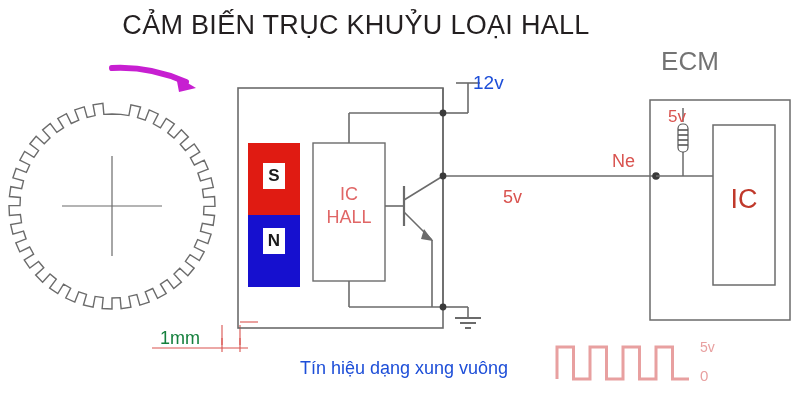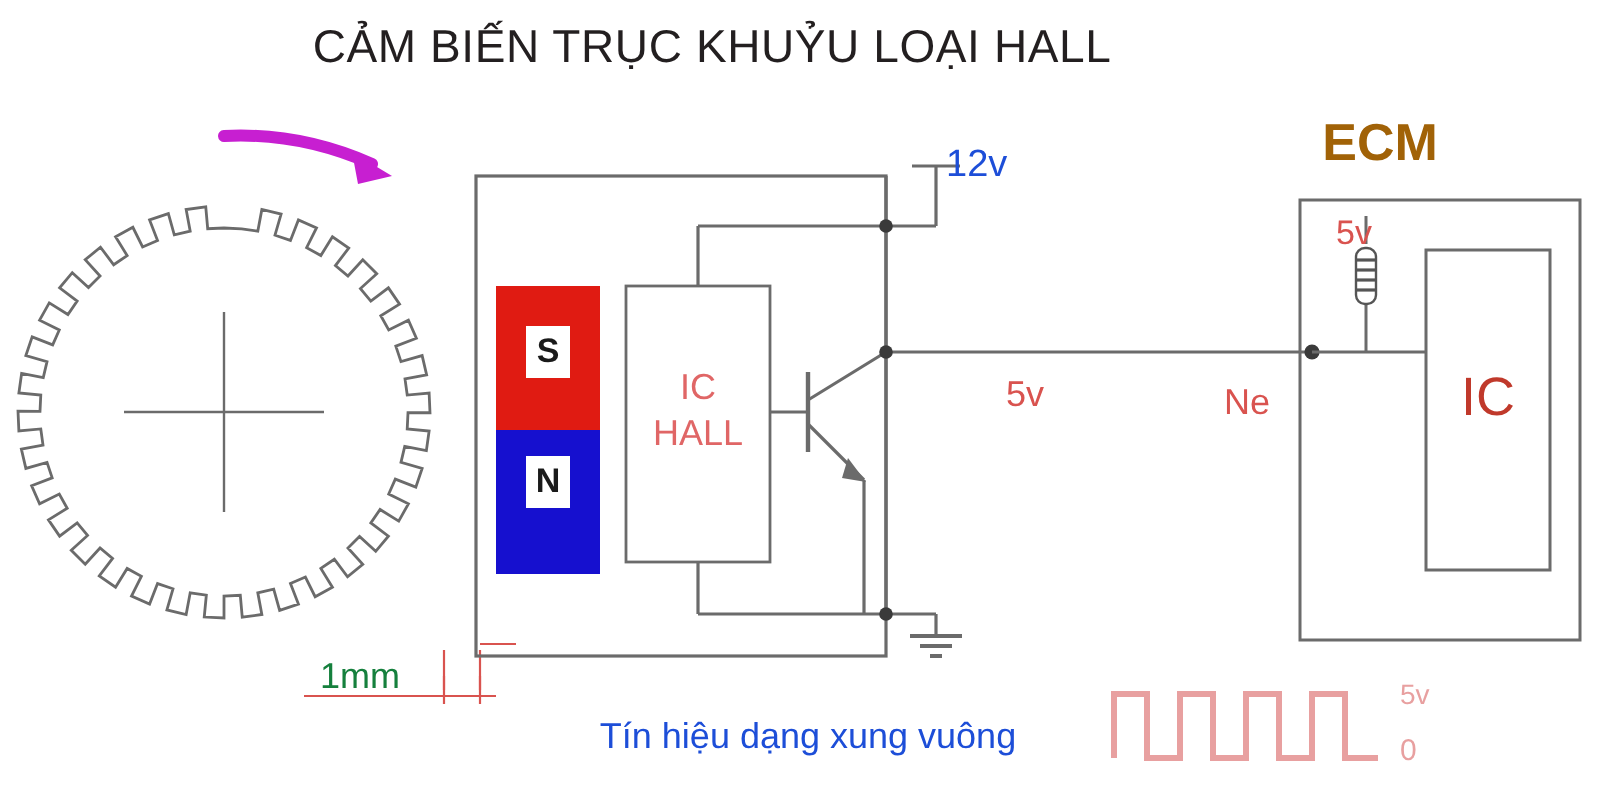--- a/index.html
+++ b/index.html
@@ -25,50 +25,49 @@
   .lbl {
     position: absolute;
     white-space: pre;
     line-height: 1;
   }
   #title {
     left: 0;
     top: 12px;
     width: 712px;
     text-align: center;
-    font-size: 23px;
+    font-size: 27px;
     color: #231f20;
     letter-spacing: 0.3px;
   }
   #ecm-label {
     left: 690px;
-    top: 58px;
+    top: 48px;
     transform: translateX(-50%);
     font-size: 26px;
-    color: #a16207;
-    font-weight: bold;
+    color: #737373;
+    font-weight: normal;
   }
   #label-12v {
     left: 473px;
     top: 73px;
     font-size: 19px;
     color: #1d4ed8;
   }
   #label-5v-wire {
     left: 503px;
     top: 188px;
     font-size: 18px;
     color: #d9534f;
   }
   #label-ne {
     left: 612px;
     top: 152px;
     font-size: 18px;
     color: #d9534f;
-    margin-top: 40px;
   }
   #label-5v-ecm {
     left: 668px;
     top: 108px;
     font-size: 17px;
     color: #d9534f;
   }
   #label-ic-ecm {
     left: 744px;
     top: 199px;

